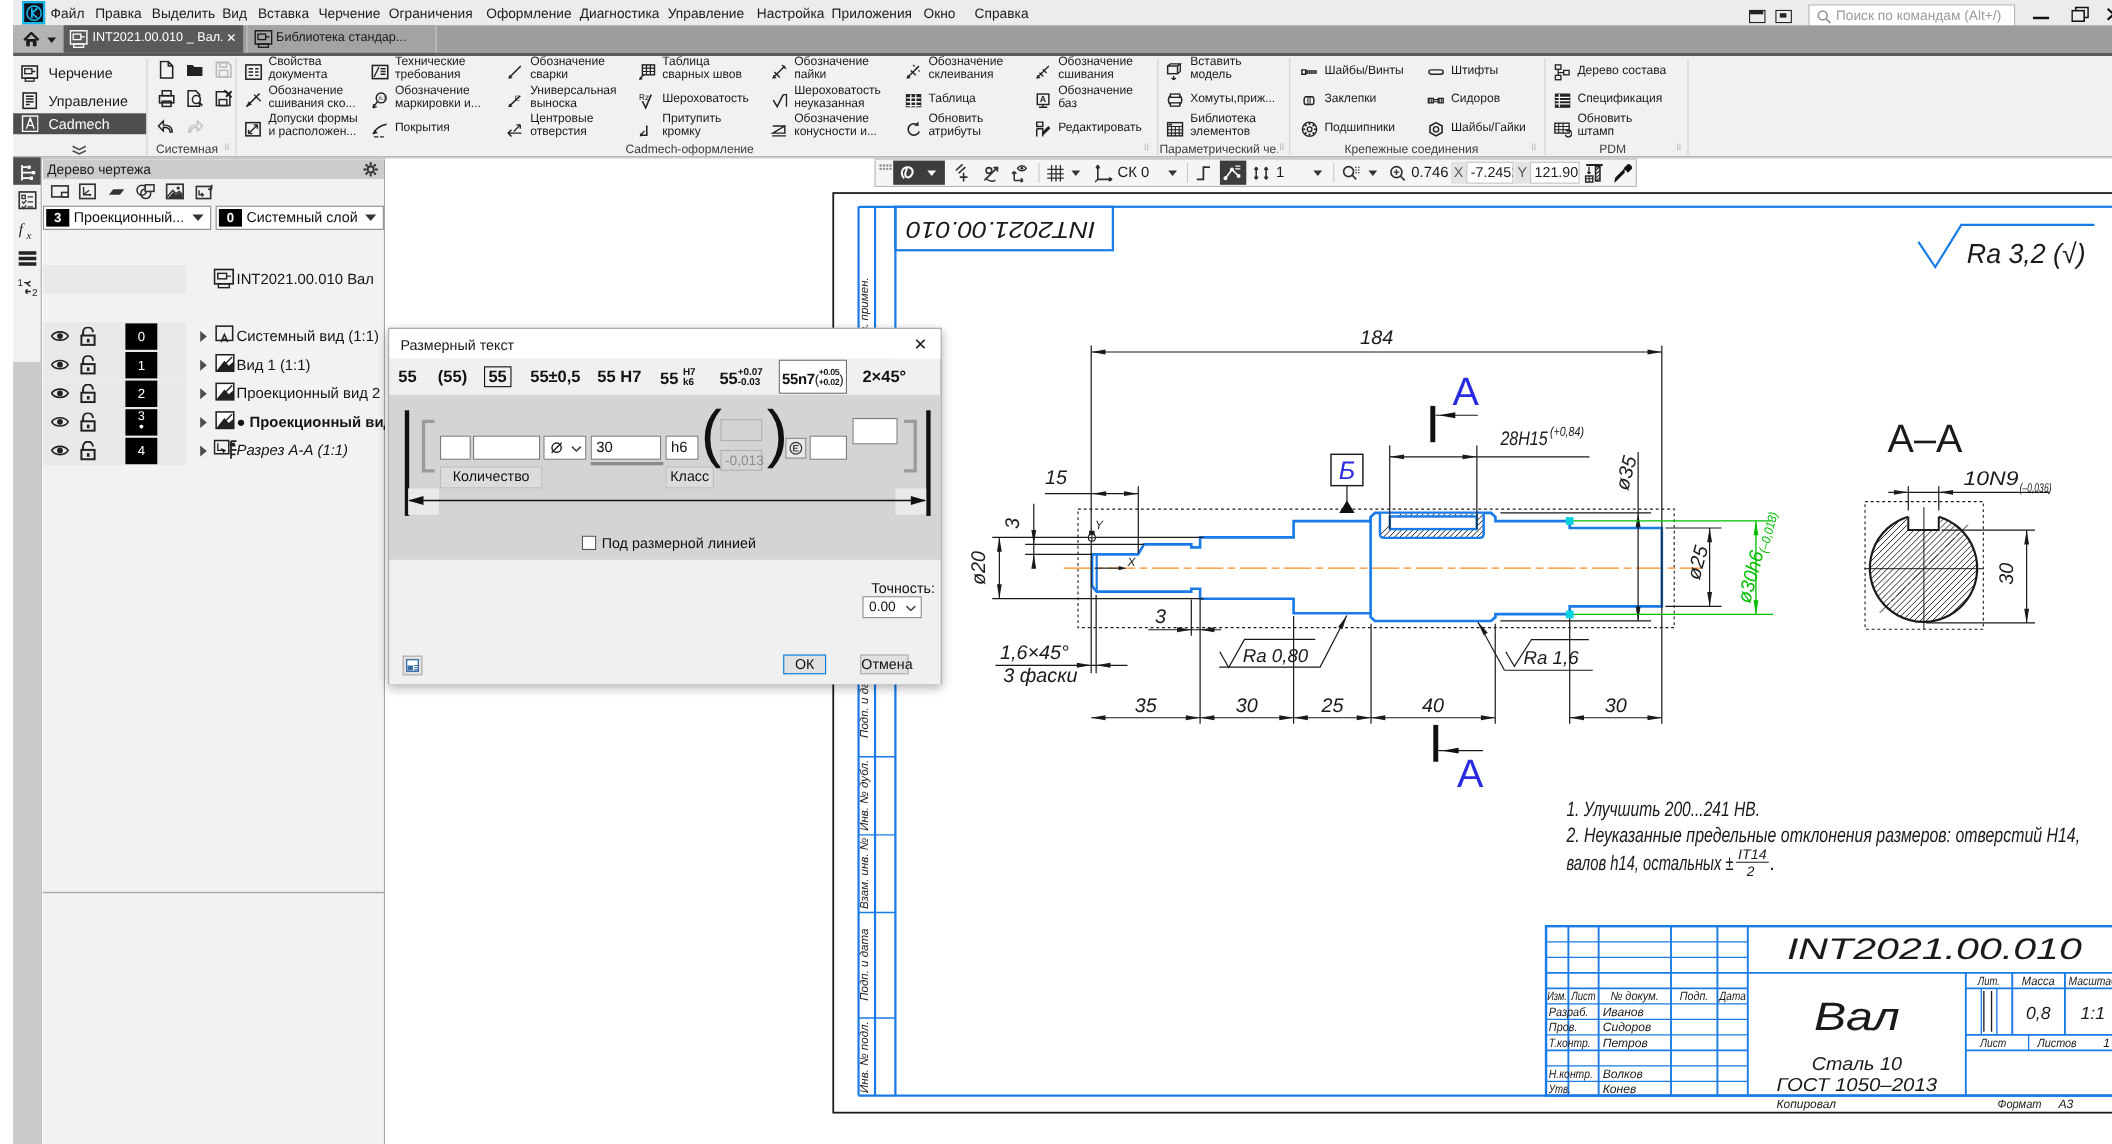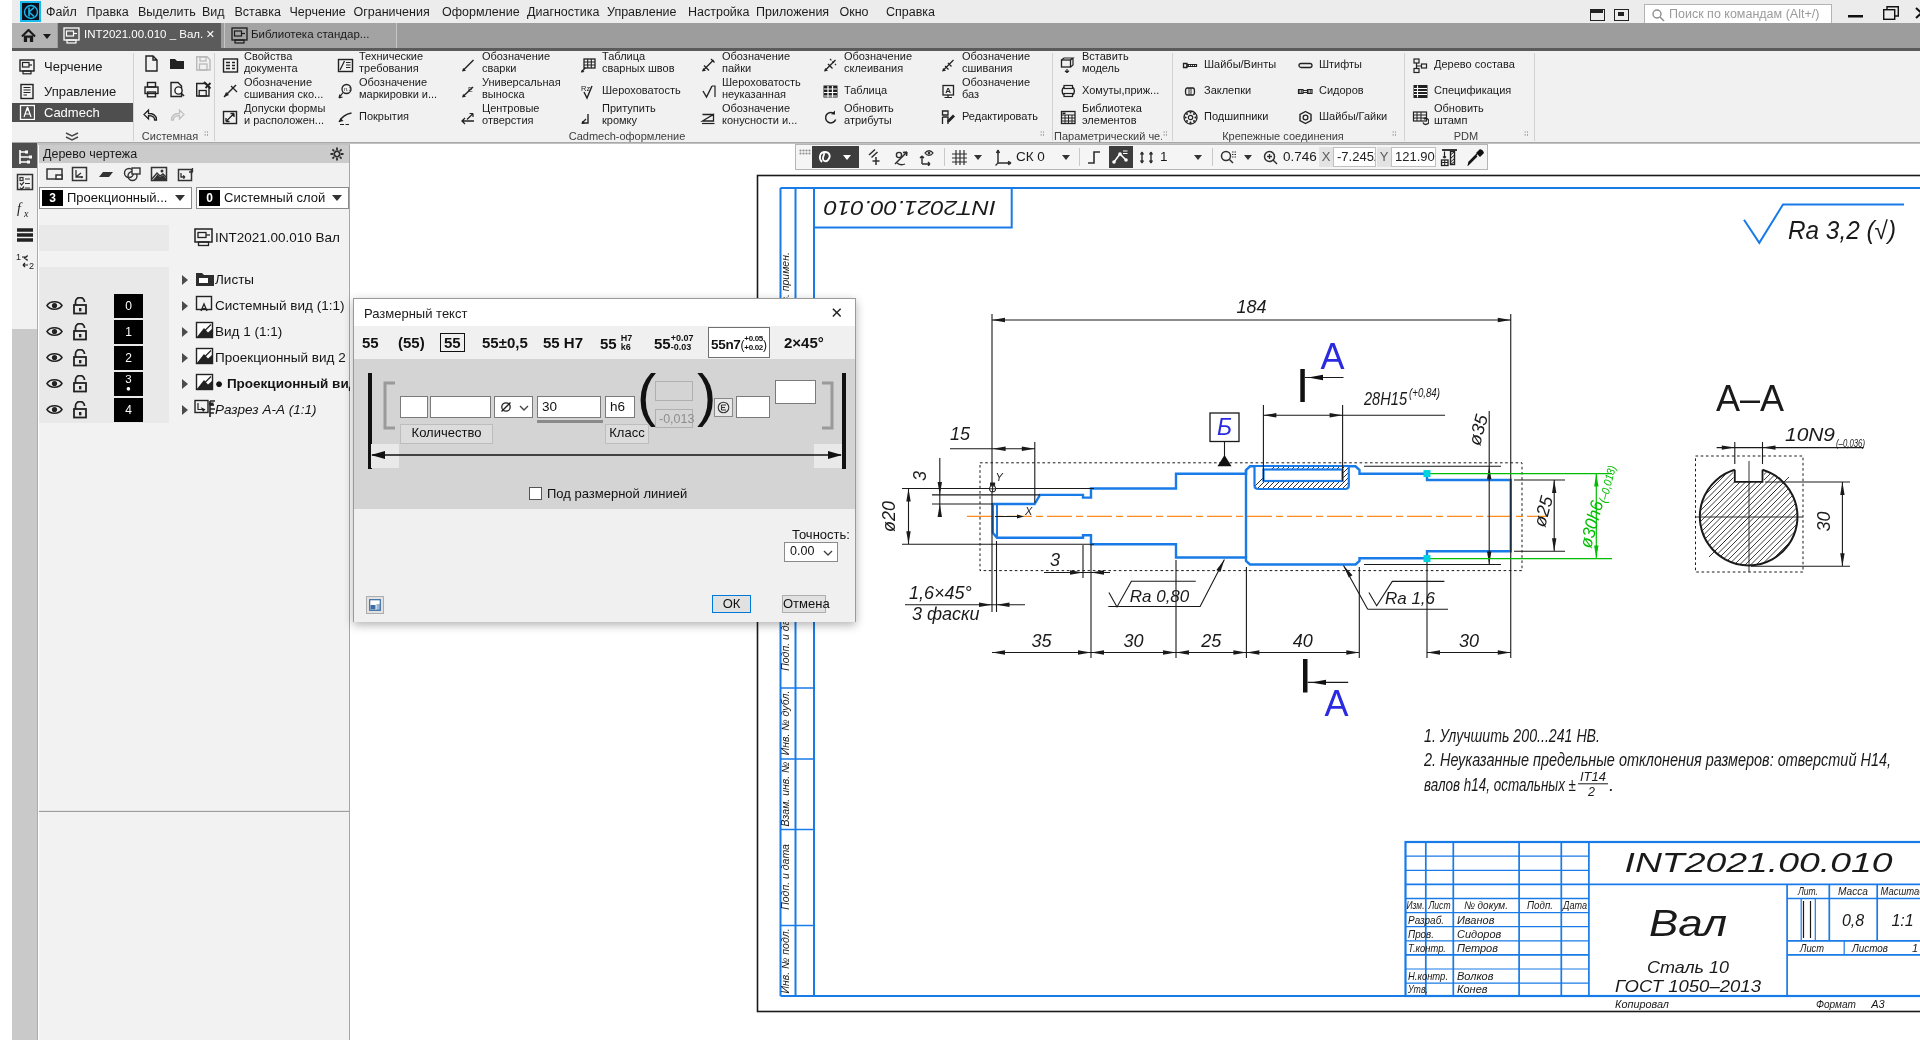--- a/index.html
+++ b/index.html
@@ -722,38 +722,29 @@
         <div class="badge">3</div>
         <div class="ctx">Проекционный...</div>
         <div class="arr"></div>
       </div>
   <div class="combo" style="left:157px;width:153px;">
         <div class="badge">0</div>
         <div class="ctx">Системный слой</div>
         <div class="arr"></div>
       </div>
 
-  <div class="trow" style="top:80px;">
+  <div class="trow" style="top:96px;">
         <div class="gut"></div>
     <svg class="tic" style="left:155px" width="20" height="21" viewBox="0 0 20 21">
           <rect x="1" y="2" width="17" height="13" fill="none" stroke="#222" stroke-width="1.5"></rect>
           <rect x="4" y="5.5" width="8" height="5" fill="none" stroke="#222" stroke-width="1.3"></rect>
           <path d="M12 8 H16" stroke="#222" stroke-width="1.3"></path>
           <rect x="4.5" y="15" width="10" height="3.5" fill="none" stroke="#222" stroke-width="1.3"></rect>
         </svg>
     <div class="ttx">INT2021.00.010 Вал</div>
-      </div>
-  <div class="trow" style="top:122px;">
-        <div class="gut"></div>
-        <div class="exp"></div>
-    <svg class="tic" style="left:156px" width="20" height="20" viewBox="0 0 20 20">
-          <path d="M1 4 H7 L9 6 H19 V17 H1 Z" fill="#2d2d2d"></path>
-          <rect x="4" y="9" width="9" height="5" fill="#fff"></rect>
-        </svg>
-    <div class="ttx">Листы</div>
       </div>
   <div class="trow" style="top:148px;">
         <div class="gut"></div>
     <svg style="position:absolute;left:7px;top:5px" width="17" height="15" viewBox="0 0 17 15">
           <path d="M1 7.5 C4 2.5 13 2.5 16 7.5 C13 12.5 4 12.5 1 7.5 Z" fill="none" stroke="#222" stroke-width="1.5"></path>
           <circle cx="8.5" cy="7.5" r="2.6" fill="#222"></circle>
         </svg>
     <svg style="position:absolute;left:33px;top:4px" width="16" height="18" viewBox="0 0 16 18">
           <path d="M3.5 8 V5 a4.5 4.5 0 0 1 9 0" fill="none" stroke="#222" stroke-width="1.8"></path>
           <rect x="2" y="8" width="12" height="8.5" fill="none" stroke="#222" stroke-width="1.8"></rect>

